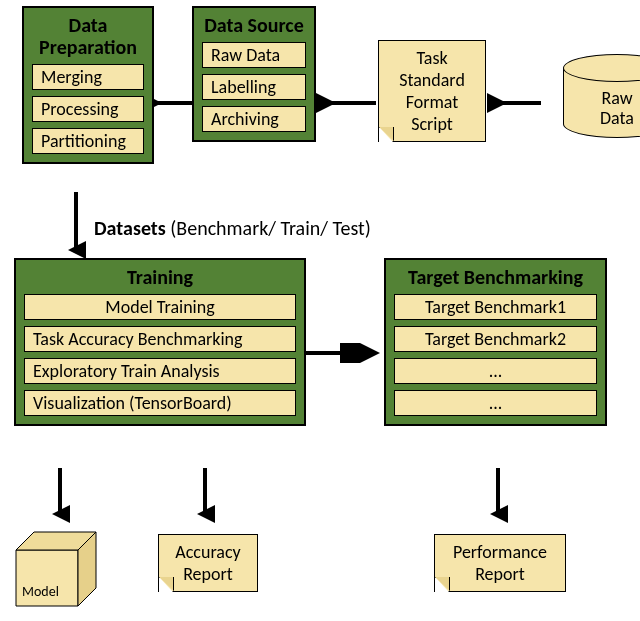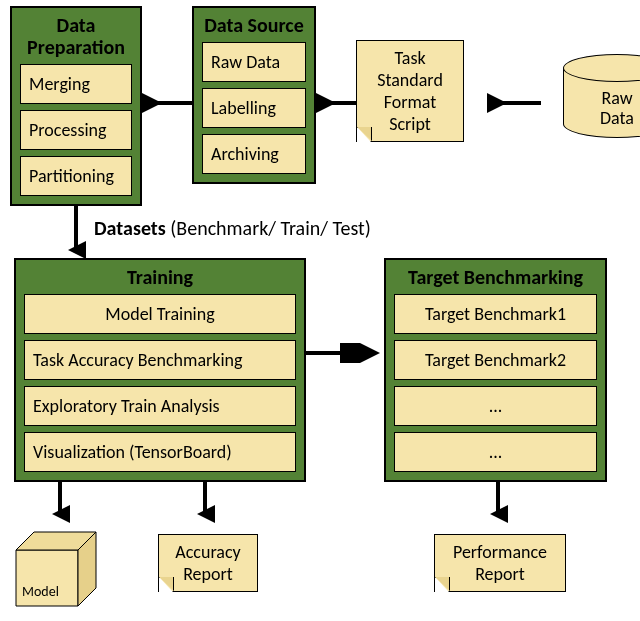--- a/index.html
+++ b/index.html
@@ -31,21 +31,21 @@
     line-height: 22px;
     text-align: center;
     margin-bottom: 6px;
   }
   .opt {
     background: #F6E5AB;
     border: 1px solid #000;
     box-sizing: border-box;
     font-size: 18px;
     line-height: 20px;
-    padding: 9px 8px;
+    padding: 2px 8px;
     margin-top: 6px;
     text-align: left;
     color: #000;
   }
   .mod.small .opt { text-align: left; }
   .mod.small .mod-title { text-align: center; }
 
   
   .sticky {
     position: absolute;
@@ -210,39 +210,39 @@
     <svg width="20" height="58">
         <defs>
           <marker id="ah8" markerWidth="10" markerHeight="10" refX="5" refY="8" orient="auto">
             <path d="M0,0 L10,0 L5,10 Z" fill="#000"></path>
           </marker>
         </defs>
         <line x1="10" y1="0" x2="10" y2="46" stroke="#000" stroke-width="4" marker-end="url(#ah8)"></line>
       </svg>
   </div>
 
-  <div class="mod small" style="left:10px; top:6px; width:132px;">
+  <div class="mod small" style="left:22px; top:6px; width:132px;">
     <div class="mod-title">
       <span>Data Preparation</span>
     </div>
     <div class="opt"><span>Merging</span></div>
     <div class="opt"><span>Processing</span></div>
     <div class="opt"><span>Partitioning</span></div>
   </div>
 
   <div class="mod small" style="left:192px; top:6px; width:124px;">
     <div class="mod-title">
       <span>Data Source</span>
     </div>
     <div class="opt"><span>Raw Data</span></div>
     <div class="opt"><span>Labelling</span></div>
     <div class="opt"><span>Archiving</span></div>
   </div>
 
-  <div class="sticky" style="left:356px; top:40px; width:108px;">
+  <div class="sticky" style="left:378px; top:40px; width:108px;">
     <div>Task</div>
     <div>Standard</div>
     <div>Format</div>
     <div>Script</div>
   </div>
 
   <div class="db" style="left:563px; top:54px;padding-left:24px;">
     <div class="db-bot"></div>
     <div class="db-body"></div>
     <div class="db-top"></div>

